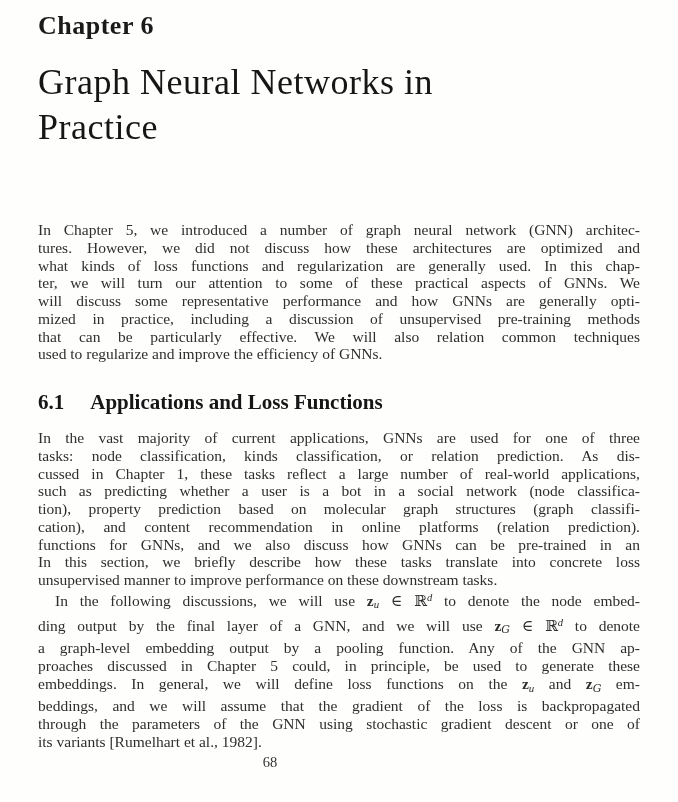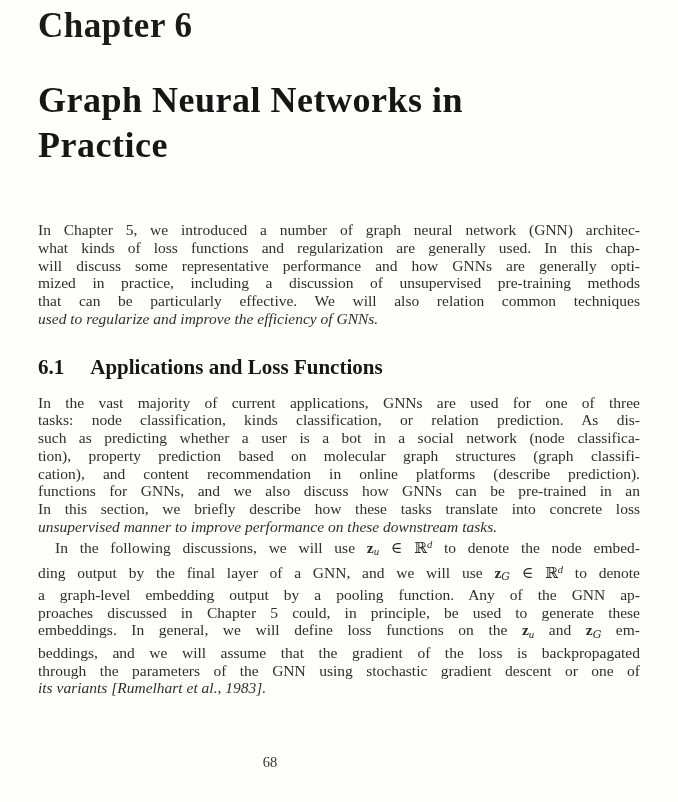--- a/index.html
+++ b/index.html
@@ -6,38 +6,38 @@
   .page{
     position:relative;
     width:678px;height:802px;
     background:#fefefd;
     overflow:hidden;
     font-family:"Liberation Serif","DejaVu Serif","DejaVu Sans",serif;
     color:#2e2e2e;
   }
   .chapter-label{
     position:absolute;top:9px;left:38px;
-    font-size:35px;line-height:34px;font-weight:700;color:#1a1a1a;
+    font-size:26px;line-height:34px;font-weight:700;color:#1a1a1a;
     letter-spacing:.5px;
   }
   .chapter-title{
-    position:absolute;top:78px;left:38px;margin:0;
-    font-size:36px;line-height:45px;font-weight:700;color:#161616;
+    position:absolute;top:60px;left:38px;margin:0;
+    font-size:36px;line-height:45px;font-weight:400;color:#161616;
     letter-spacing:.5px;
   }
   .chapter-title .title-line{display:block;}
   .body{
     position:absolute;top:221px;left:38px;width:602px;
     font-size:15.5px;line-height:17.75px;
   }
   .line{
     text-align:justify;
     text-align-last:justify;
   }
-  .line.last{text-align-last:left;font-style:italic;}
+  .line.last{text-align-last:left;}
   .para.indent .line:first-child{text-indent:17px;}
   .section-heading{
     display:flex;gap:26px;align-items:baseline;
     margin:26px 0 13px 0;
     font-size:21px;line-height:27px;font-weight:700;color:#161616;text-align:right;
   }
   .m-bf{font-weight:700;}
   .m-sub{font-size:.7em;vertical-align:-.25em;font-style:italic;}
   .m-subcal{font-size:.7em;vertical-align:-.25em;font-style:italic;font-family:"DejaVu Serif",serif;}
   .m-sup{font-size:.68em;vertical-align:.45em;font-style:italic;}
@@ -57,53 +57,56 @@
   <h1 class="chapter-title">
     <span class="title-line">Graph Neural Networks in</span>
     <span class="title-line">Practice</span>
   </h1>
 
   <div class="body">
 
     <div class="para-block">
         <div class="para">
           <div class="line">In Chapter 5, we introduced a number of graph neural network (GNN) architec-</div>
+          <div class="line">tures. However, we did not discuss how these architectures are optimized and</div>
           <div class="line">what kinds of loss functions and regularization are generally used. In this chap-</div>
+          <div class="line">ter, we will turn our attention to some of these practical aspects of GNNs. We</div>
           <div class="line">will discuss some representative performance and how GNNs are generally opti-</div>
           <div class="line">mized in practice, including a discussion of unsupervised pre-training methods</div>
           <div class="line">that can be particularly effective. We will also relation common techniques</div>
           <div class="line last">used to regularize and improve the efficiency of GNNs.</div>
         </div>
       </div>
 
     <h2 class="section-heading">
       <span class="sec-num">6.1</span>
       <span class="sec-title">Applications and Loss Functions</span>
     </h2>
 
     <div class="para-block">
         <div class="para">
           <div class="line">In the vast majority of current applications, GNNs are used for one of three</div>
           <div class="line">tasks: node classification, kinds classification, or relation prediction. As dis-</div>
+          <div class="line">cussed in Chapter 1, these tasks reflect a large number of real-world applications,</div>
           <div class="line">such as predicting whether a user is a bot in a social network (node classifica-</div>
           <div class="line">tion), property prediction based on molecular graph structures (graph classifi-</div>
-          <div class="line">cation), and content recommendation in online platforms (describe prediction).</div>
+          <div class="line">cation), and content recommendation in online platforms (relation prediction).</div>
           <div class="line">functions for GNNs, and we also discuss how GNNs can be pre-trained in an</div>
           <div class="line">In this section, we briefly describe how these tasks translate into concrete loss</div>
           <div class="line last">unsupervised manner to improve performance on these downstream tasks.</div>
         </div>
         <div class="para indent">
           <div class="line">In the following discussions, we will use <span class="m-bf">z</span><span class="m-sub">u</span> ∈ <span class="m-bb">ℝ</span><span class="m-sup">d</span> to denote the node embed-</div>
           <div class="line">ding output by the final layer of a GNN, and we will use <span class="m-bf">z</span><span class="m-subcal">G</span> ∈ <span class="m-bb">ℝ</span><span class="m-sup">d</span> to denote</div>
           <div class="line">a graph-level embedding output by a pooling function. Any of the GNN ap-</div>
           <div class="line">proaches discussed in Chapter 5 could, in principle, be used to generate these</div>
           <div class="line">embeddings. In general, we will define loss functions on the <span class="m-bf">z</span><span class="m-sub">u</span> and <span class="m-bf">z</span><span class="m-subcal">G</span> em-</div>
           <div class="line">beddings, and we will assume that the gradient of the loss is backpropagated</div>
           <div class="line">through the parameters of the GNN using stochastic gradient descent or one of</div>
-          <div class="line last">its variants [Rumelhart et al., 1983].</div>
+          <div class="line last">its variants [Rumelhart et al., 1982].</div>
         </div>
       </div>
 
   </div>
 
   <div class="page-number">68</div>
 
 </div>
 
 </body></html>

